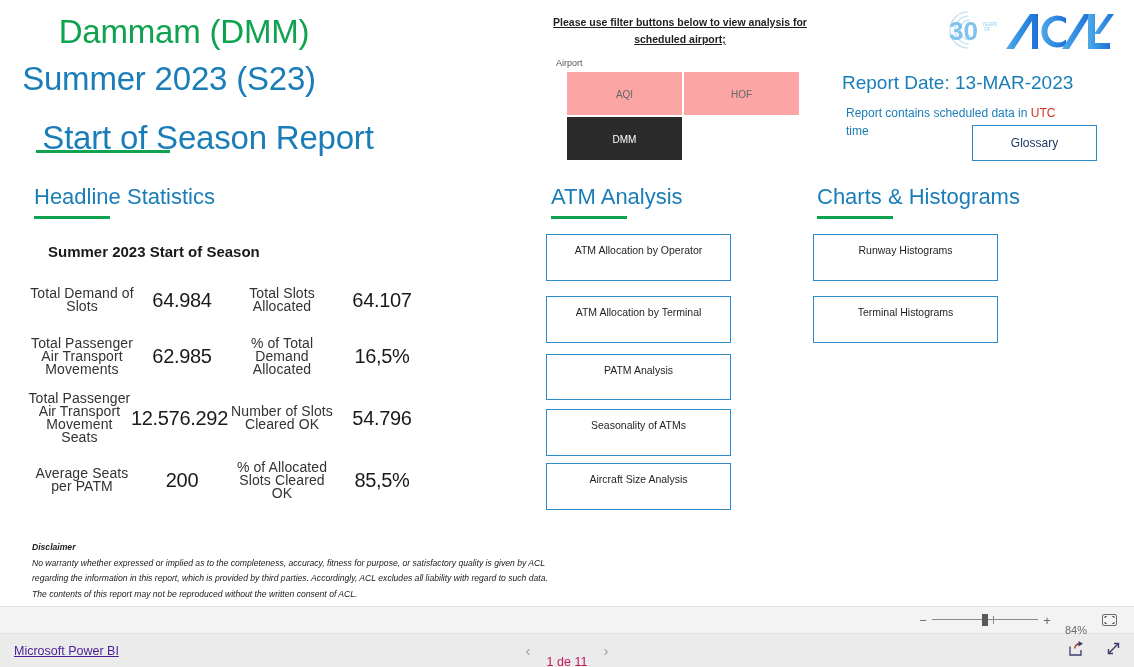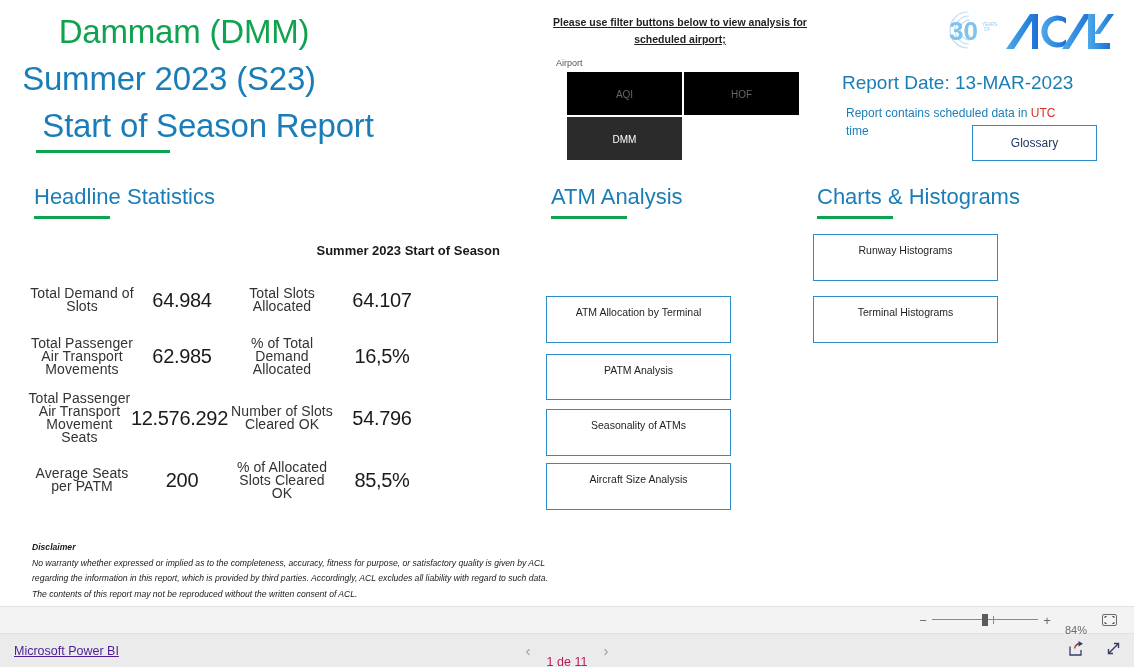--- a/index.html
+++ b/index.html
@@ -44,20 +44,21 @@
   }
   #title-season {
     color: #1A7DB8;
     text-align: center;
     padding-right: 140px;
   }
   #title-report {
     color: #1A7DB8;
     text-align: center;
     padding-right: 62px;
+    margin-top: 12px;
   }
   #title-rule {
     position: absolute;
     left: 36px; top: 150px;
     width: 134px;
     height: 3px;
     background: #0FA24F;
   }
 
   
@@ -71,24 +72,25 @@
     position: absolute;
     height: 3px;
     background: #0FA24F;
   }
 
   
   #stats-title {
     position: absolute;
     left: 0px; top: 243px;
     width: 500px;
-    text-align: right;
-    font-size: 13px;
+    text-align: left;
+    font-size: 15px;
     font-weight: bold;
     color: #1a1a1a;
+    padding-left: 48px;
   }
   #stats-grid {
     position: absolute;
     left: 28px; top: 272px;
     width: 400px;
   }
   .stat-row {
     display: flex;
     align-items: center;
     min-height: 56px;
@@ -156,21 +158,21 @@
   .slicer-tile {
     width: 117px;
     height: 45px;
     box-sizing: border-box;
     padding-top: 17px;
     text-align: center;
     font-size: 10px;
     border: 1px solid #ffffff;
   }
   .slicer-tile.off {
-    background: #000000;
+    background: #fca5a5;
     color: #666666;
   }
   .slicer-tile.on {
     background: #2b2b2b;
     color: #ffffff;
   }
 
   
   #logo {
     position: absolute;
@@ -435,20 +437,21 @@
 
   <div id="report-date">Report Date: 13-MAR-2023</div>
   <div id="report-note"><span>Report contains scheduled data in </span><span class="utc">UTC</span><span> time</span></div>
   <div id="glossary-btn">
     <span>Glossary</span>
   </div>
 
   <div class="section-head" style="left:551px; top:184px;">ATM Analysis</div>
   <div class="section-rule" style="left:551px; top:216px; width:76px;"></div>
 
+  <div class="nav-btn" style="left:546px; top:234px; width:185px; height:47px;">ATM Allocation by Operator</div>
   <div class="nav-btn" style="left:546px; top:296px; width:185px; height:47px;">ATM Allocation by Terminal</div>
   <div class="nav-btn" style="left:546px; top:354px; width:185px; height:46px;">PATM Analysis</div>
   <div class="nav-btn" style="left:546px; top:409px; width:185px; height:47px;">Seasonality of ATMs</div>
   <div class="nav-btn" style="left:546px; top:463px; width:185px; height:47px;">Aircraft Size Analysis</div>
 
   <div class="section-head" style="left:817px; top:184px;">Charts &amp; Histograms</div>
   <div class="section-rule" style="left:817px; top:216px; width:76px;"></div>
 
   <div class="nav-btn" style="left:813px; top:234px; width:185px; height:47px;">Runway Histograms</div>
   <div class="nav-btn" style="left:813px; top:296px; width:185px; height:47px;">Terminal Histograms</div>

